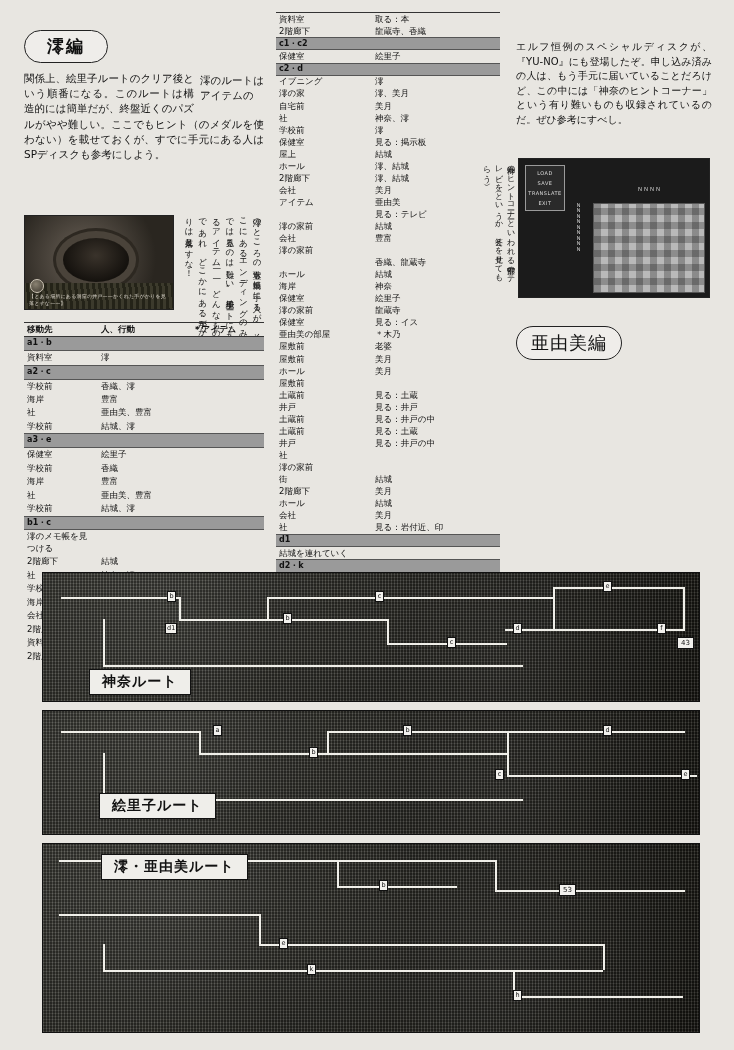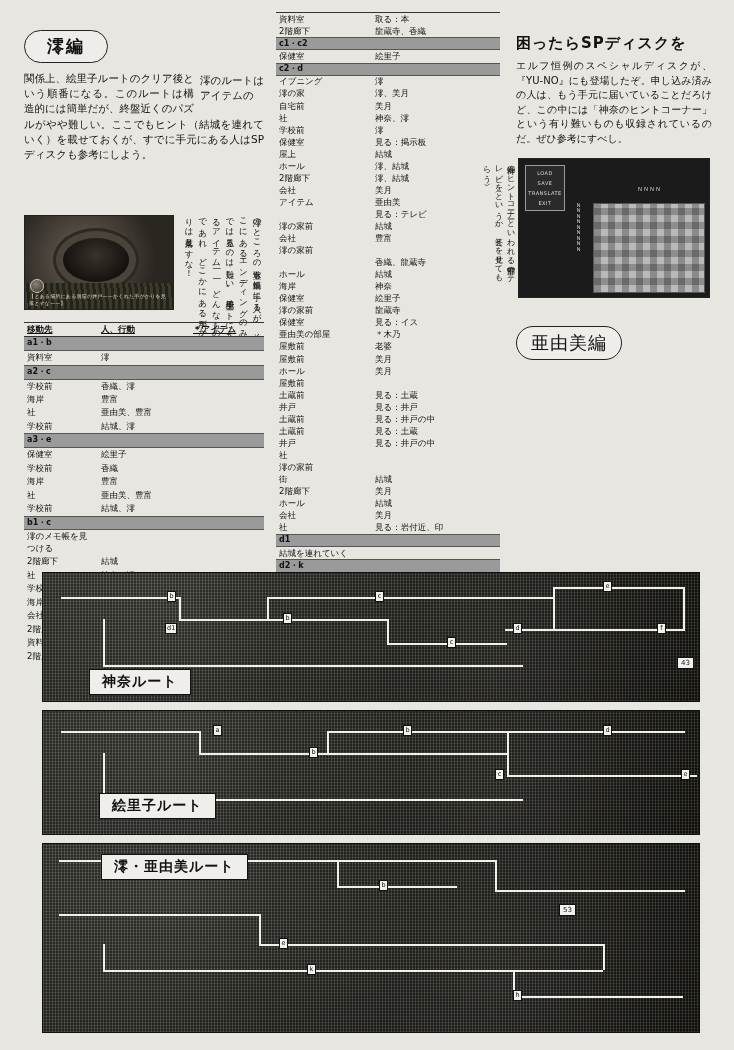--- a/index.html
+++ b/index.html
@@ -84,21 +84,21 @@
 
   
   .tbl-left {
     position:absolute; left:24px; top:322px; width:240px;
     border-collapse:collapse;
     font-size:8.5px;
   }
   .tbl-left td { border:none; padding:1px 3px; line-height:1.35; }
   .tbl-left tr.hdr td {
     border-top:1px solid #333; border-bottom:1px solid #333;
-    font-weight:bold; font-size:8.5px;text-decoration:underline;
+    font-weight:bold; font-size:8.5px;
   }
   .tbl-left tr.sect td {
     background:#9a9a9a; color:#111; font-weight:bold; font-size:8px;
     border-top:1px solid #555; border-bottom:1px solid #555;
   }
   .tbl-left td.c1 { width:74px; }
   .tbl-left td.c2 { width:92px; }
   .tbl-left td.c3 { width:74px; }
 
   
@@ -190,37 +190,37 @@
     border:1px solid #111;
     font-size:14px; font-weight:bold;
     padding:3px 12px;
     letter-spacing:1px;
   }
   .node {
     position:absolute; background:#f2f1ed; border:1px solid #111;
     font-size:6.5px; text-align:center; line-height:9px;
     min-width:9px; height:11px; padding:0 1px;
   }
-  .node.big { font-size:7px; padding:0 3px; height:12px; line-height:11px;margin-top:20px; }
+  .node.big { font-size:7px; padding:0 3px; height:12px; line-height:11px; }
   .ln { position:absolute; background:#f0efe9; }
   .hl { height:1.5px; }
   .vl { width:1.5px; }
 </style>
 </head>
 <body>
 
 <div class="page">
 
   <div class="topzone">
 
     <div class="col-left">
       <div class="mio-badge">澪編</div>
       <div class="body-text">
         <span class="lead-float">澪のルートはアイテムの</span>
-        <span>関係上、絵里子ルートのクリア後という順番になる。このルートは構造的には簡単だが、終盤近くのパズルがやや難しい。ここでもヒント（結城を連れていく）を載せておくが、すでに手元にある人はSPディスクも参考にしよう。</span>
+        <span>関係上、絵里子ルートのクリア後という順番になる。このルートは構造的には簡単だが、終盤近くのパズルがやや難しい。ここでもヒント（のメダルを使わない）を載せておくが、すでに手元にある人はSPディスクも参考にしよう。</span>
       </div>
     </div>
 
     <div class="shot">
       <div class="well"></div>
       <div class="grass"></div>
       <div class="badge"></div>
       <div class="caption">【とある場所にある洞窟の井戸——かくれた手がかりを見落とすな——】</div>
     </div>
 
@@ -543,21 +543,20 @@
             <td colspan="2">k2</td>
           </tr>
           <tr>
             <td class="c1">？のメダルを使う</td>
             <td></td>
           </tr>
         </tbody>
     </table>
 
     <div class="col-right">
-      <div class="rt-title">困ったらSPディスクを</div>
       <div class="rt-body">エルフ恒例のスペシャルディスクが、『YU-NO』にも登場したぞ。申し込み済みの人は、もう手元に届いていることだろけど、この中には「神奈のヒントコーナー」という有り難いものも収録されているのだ。ぜひ参考にすべし。</div>
     </div>
 
     <div class="sp-side">神奈のヒントコーナーといわれる部室のテレビを（というか、答えを見せてもらう）</div>
 
     <div class="spshot">
       <div class="lpane">
         <span>LOAD</span>
         <span>SAVE</span>
         <span>TRANSLATE</span>

